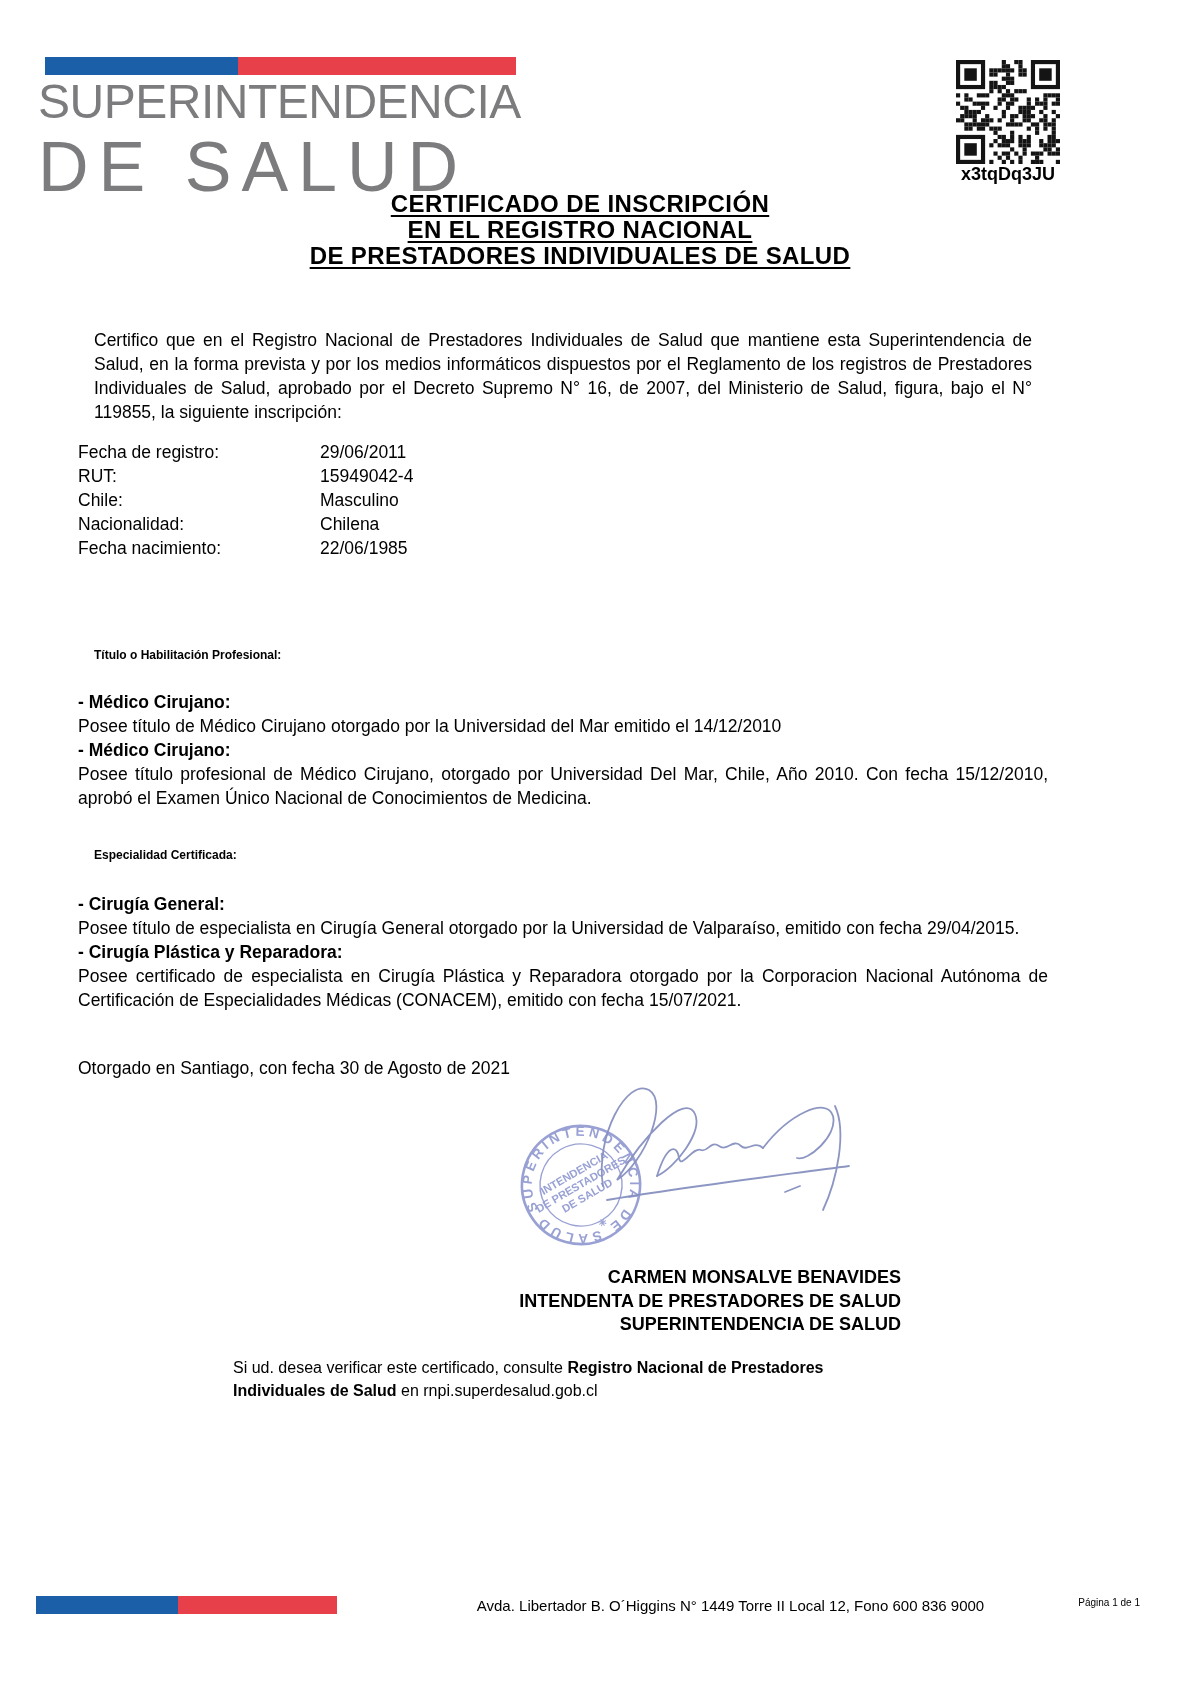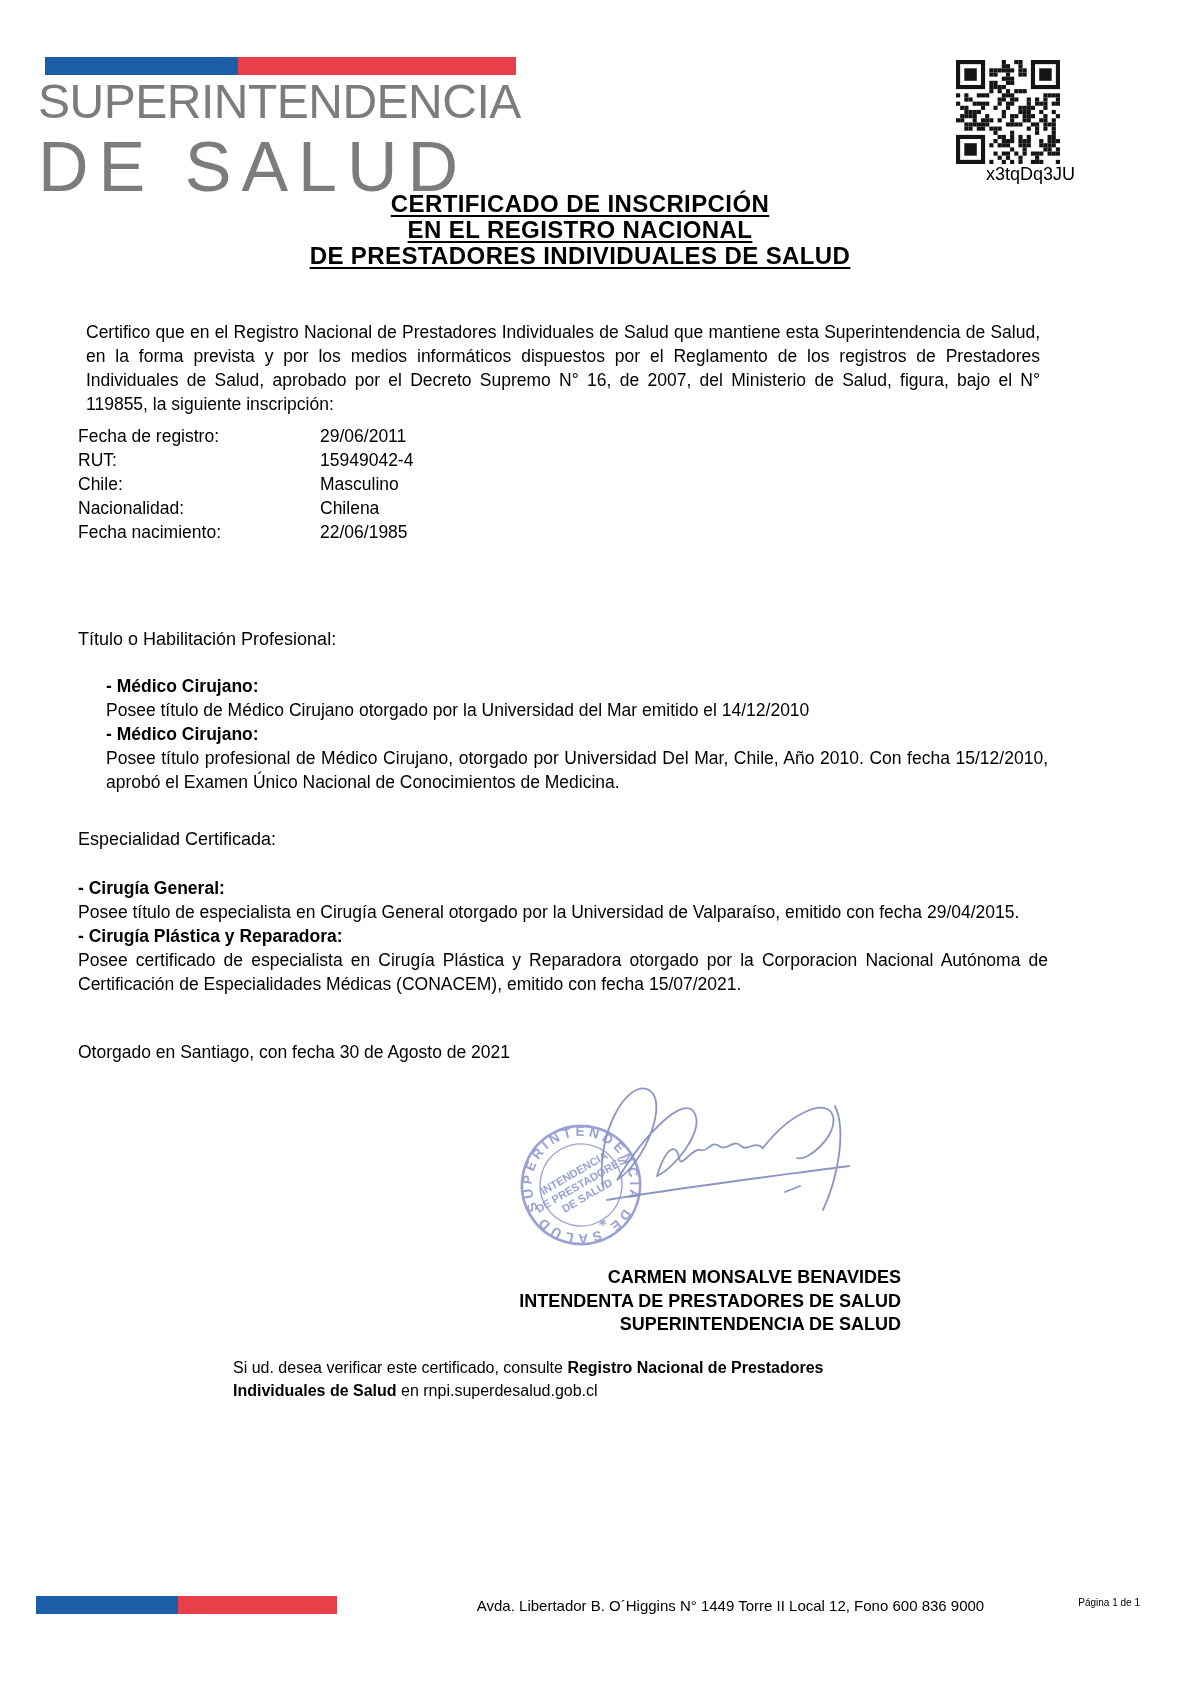--- a/index.html
+++ b/index.html
@@ -10,36 +10,36 @@
   }
   
   .logo-bar { position:absolute; left:45px; top:57px; width:471px; height:18px; display:flex; }
   .logo-bar .blue { width:193px; height:100%; background:#1a5fa8; }
   .logo-bar .red  { flex:1; height:100%; background:#e8404b; }
   .logo-text { position:absolute; left:38px; top:78px; color:#7c7c7e; line-height:1; white-space:nowrap; }
   .logo-line1 { font-size:48px; letter-spacing:-0.5px; }
   .logo-line2 { font-size:70px; letter-spacing:10px; margin-top:6px; }
   
   .qr { position:absolute; left:956px; top:60px; width:104px; height:104px; }
-  .qr-caption { position:absolute; left:941px; top:164px; width:134px; text-align:right;
-                font-weight:normal; font-size:18px; }
+  .qr-caption { position:absolute; left:941px; top:164px; width:134px; text-align:center;
+                font-weight:bold; font-size:18px; }
   
   .cert-title { position:absolute; left:95px; top:191px; width:970px; text-align:center;
                 font-weight:bold; font-size:24px; line-height:26px; letter-spacing:0.4px;
                 text-decoration:underline; text-decoration-thickness:2px; text-underline-offset:3px; }
   
   .content { position:absolute; left:78px; top:312px; width:970px; font-size:17.5px; line-height:24px; }
-  .intro { text-align:justify; margin:8px; }
+  .intro { text-align:justify; margin:16px; }
   .fields { margin-top:2px; }
   .field-row { display:flex; }
   .field-label { width:242px; flex:0 0 242px; }
   
   .sections { position:absolute; left:78px; top:628px; width:970px; font-size:17.5px; line-height:24px; }
-  .section-heading { font-size:18px; font-weight:normal; line-height:22px; margin:0; }
-  .sec1 .items { margin-top:24px;margin-left:28px; }
+  .section-heading { font-size:12px; font-weight:bold; line-height:22px; margin:16px; }
+  .sec1 .items { margin-top:24px; }
   .sec2 { margin-top:34px; }
   .sec2 .items { margin-top:26px; }
   .item-title { font-weight:bold; }
   .item-text { margin:0; text-align:justify; }
   .issued { margin-top:44px; }
   
   .stamp-wrap { position:absolute; left:445px; top:1040px; width:420px; height:220px; }
   
   .sig-block { position:absolute; left:301px; top:1266px; width:600px; text-align:right;
                font-weight:bold; font-size:18px; line-height:23.5px; }

